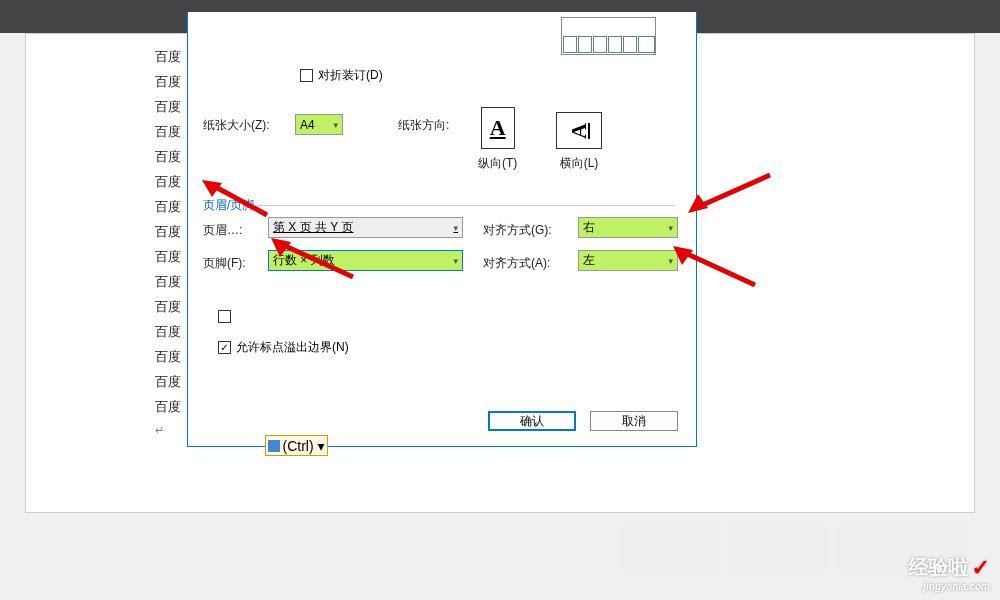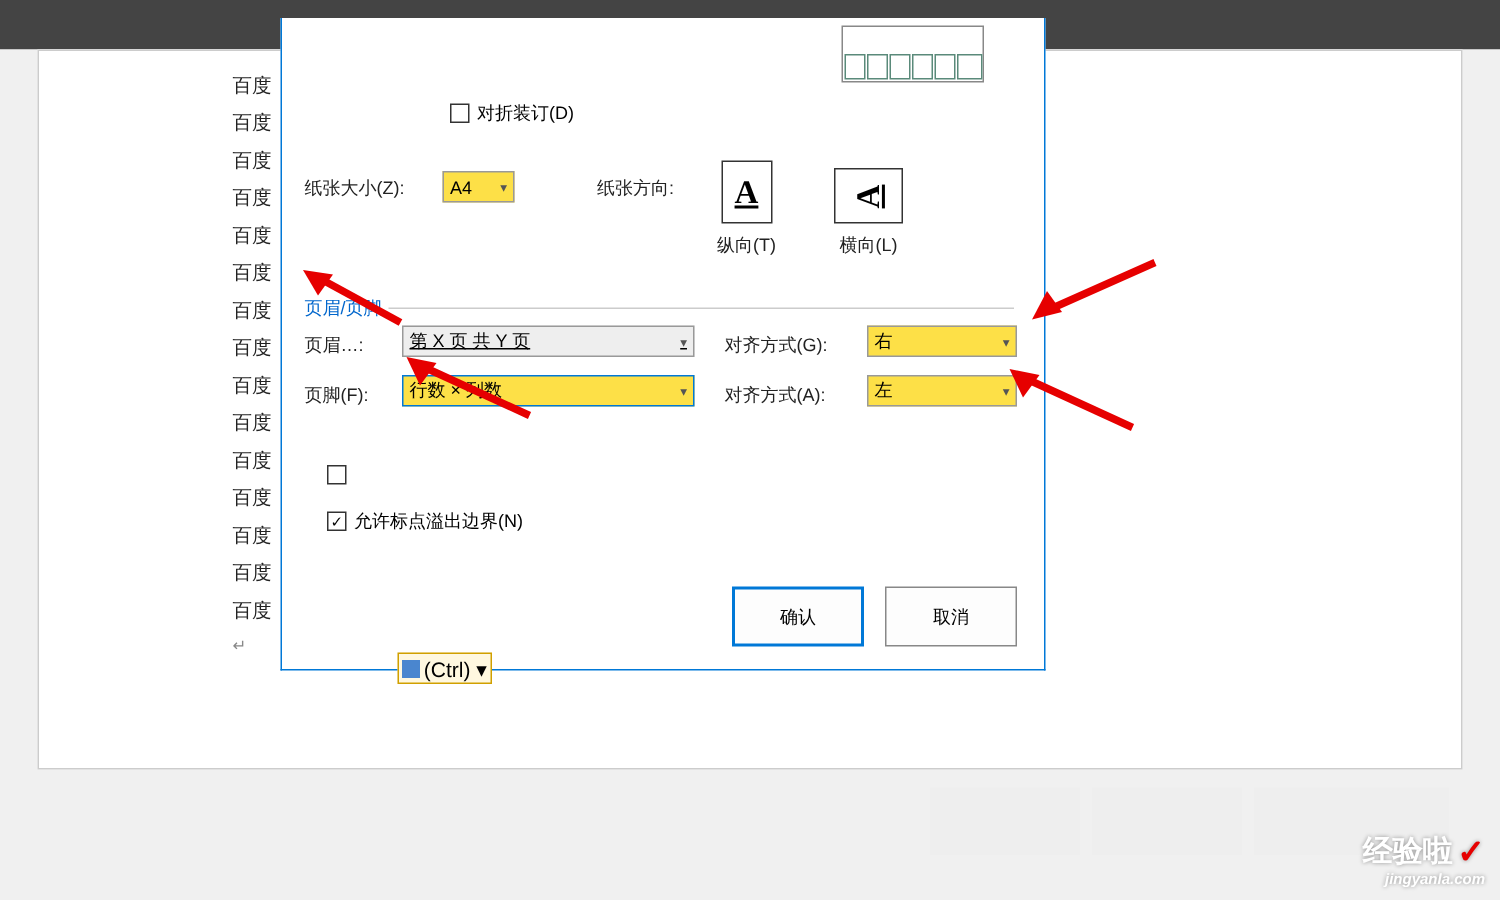--- a/index.html
+++ b/index.html
@@ -19,28 +19,28 @@
     
     .checkbox-row { display: flex; align-items: center; gap: 5px; }
     .chk { width: 13px; height: 13px; border: 1px solid #333; background: #fff; display: inline-flex; align-items: center; justify-content: center; font-size: 10px; }
     
     .sect-label { color: #0066cc; font-size: 12px; }
     .sect-line { border-top: 1px solid #ccc; flex: 1; margin-left: 5px; }
     .sect-row { display: flex; align-items: center; }
     
     .label { color: #222; font-size: 12px; }
     
-    .combo { display: inline-flex; align-items: center; border: 1px solid #999; background: #fde047; height: 21px; padding: 0 4px; justify-content: space-between; }
+    .combo { display: inline-flex; align-items: center; border: 1px solid #999; background: #bef264; height: 21px; padding: 0 4px; justify-content: space-between; }
     .combo.highlight { border: 1px solid #0078d7; }
     .combo .arrow { font-size: 9px; color: #555; margin-left: 4px; }
     
     .orient-icon { width: 38px; height: 41px; border: 1px solid #333; background: #fff; margin: 0 auto 6px; display: flex; align-items: center; justify-content: center; font-family: Georgia, serif; font-weight: bold; }
     .orient-wrap { display: inline-block; text-align: center; }
     
-    .btn { width: 88px; height: 40px; border: 1px solid #888; background: #fdfdfd; display: inline-flex; align-items: center; justify-content: center; font-size: 12px; cursor: pointer; }
+    .btn { width: 88px; height: 20px; border: 1px solid #888; background: #fdfdfd; display: inline-flex; align-items: center; justify-content: center; font-size: 12px; cursor: pointer; }
     .btn.primary { border: 2px solid #0078d7; }
     
     .ctrl-btn { position: absolute; left: 265px; top: 435px; width: 63px; height: 21px; border: 1px solid #d0a000; background: #fff8e0; display: flex; align-items: center; justify-content: center; font-size: 14px; gap: 2px; }
     .ctrl-icon { width: 12px; height: 12px; background: #4a86cf; display: inline-block; }
     
     .arrow-ann { position: absolute; pointer-events: none; }
     .arrow-head { fill: #e60000; }
     .arrow-line { stroke: #e60000; stroke-width: 5; }
     
     .watermark { position: absolute; right: 10px; bottom: 8px; text-align: right; color: #fff; font-weight: bold; }

